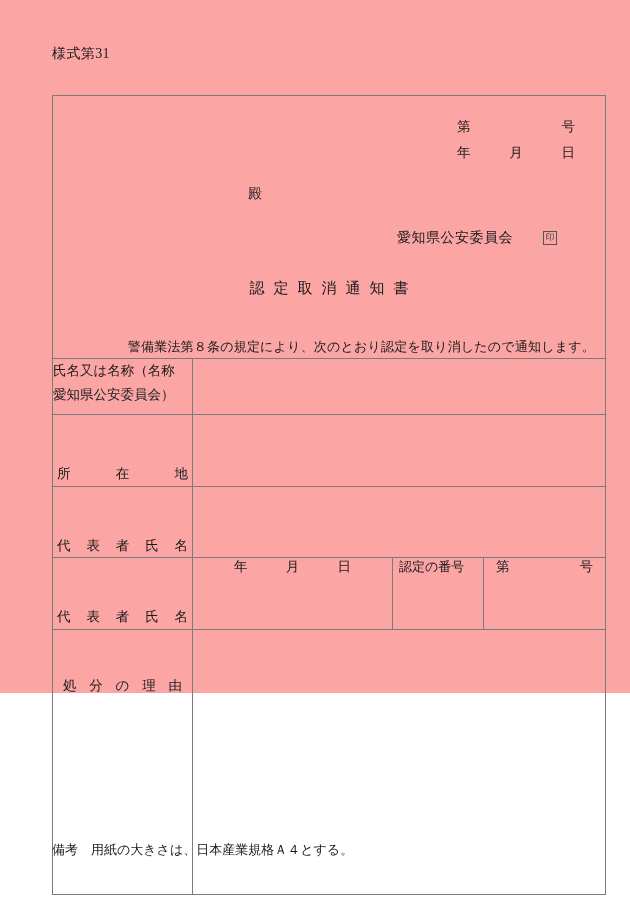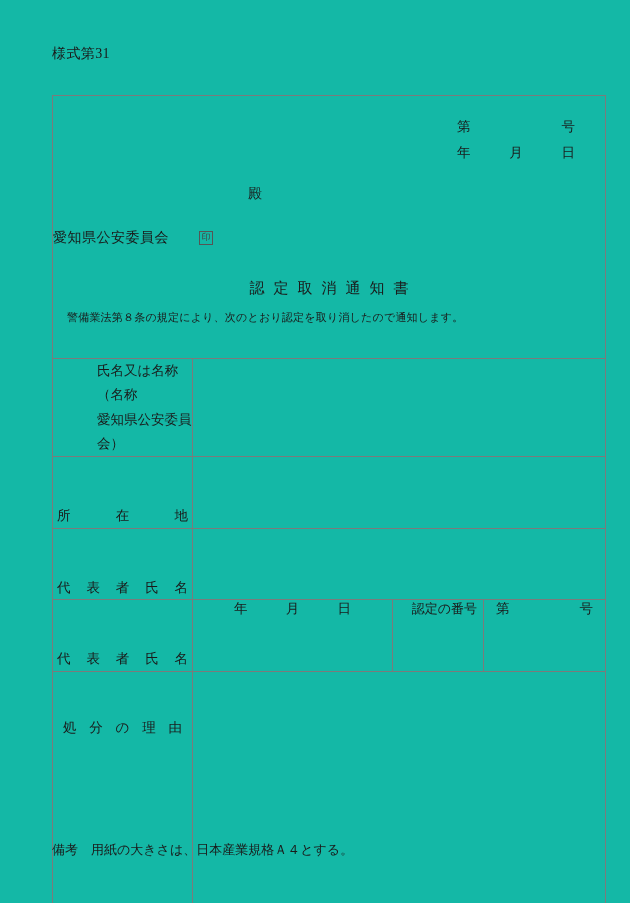--- a/index.html
+++ b/index.html
@@ -14,22 +14,22 @@
     position: relative;
     font-family: "Liberation Serif", "DejaVu Serif", serif;
     color: #1a1a1a;
     overflow: hidden;
   }
 
   .page {
     position: absolute;
     inset: 0;
     width: 630px;
-    height: 903px;
-    background: #14b8a6;
+    height: 693px;
+    background: #fca5a5;
   }
 
   
   .form-number {
     position: absolute;
     left: 52px;
     top: 45px;
     font-size: 14px;
     letter-spacing: 0.4px;
     white-space: nowrap;
@@ -87,21 +87,21 @@
     top: 89px;
     font-size: 14px;
   }
 
   .issuer-row {
     position: absolute;
     left: 0;
     right: 0;
     top: 133px;
     display: flex;
-    justify-content: flex-start;
+    justify-content: flex-end;
     align-items: center;
     padding-right: 48px;
     font-size: 14px;
   }
   .issuer-name { letter-spacing: 0.5px; }
   .seal-mark {
     display: inline-block;
     margin-left: 30px;
     width: 12px;
     height: 12px;
@@ -122,44 +122,44 @@
     text-align: center;
     font-size: 15px;
     letter-spacing: 9px;
     text-indent: 9px;
   }
 
   .lead-text {
     position: absolute;
     left: 14px;
     right: 10px;
-    top: 214px;
-    font-size: 11px;
+    top: 242px;
+    font-size: 13px;
     letter-spacing: 0.2px;
     white-space: nowrap;
+    text-align: right;
   }
 
   
   .label-cell {
     padding: 0 10px;
     vertical-align: middle;
     font-size: 13.5px;
     line-height: 1.75;
   }
   .label-justify {
     display: block;
     text-align: justify;
     text-align-last: justify;
     padding: 0 4px;
     margin-top: 47px;
   }
   .label-wrap {
     display: block;
     line-height: 1.8;
-    margin-left: 44px;
   }
 
   .row-name    { height: 56px; }
   .row-addr    { height: 53px; }
   .row-rep     { height: 53px; }
   .row-date    { height: 45px; }
   .row-reason  { height: 265px; }
 
   .value-cell { }
 
@@ -175,21 +175,21 @@
   .spread-2 {
     display: flex;
     justify-content: space-between;
     align-items: center;
     height: 100%;
     padding: 0 12px;
   }
   .center-mid {
     display: flex;
     align-items: center;
-    justify-content: flex-end;
+    justify-content: flex-start;
     height: 100%;
     padding: 0 6px;
     font-size: 13px;
   }
   .reason-label-box {
     display: flex;
     align-items: center;
     height: 100%;
     padding: 0 6px;
   }

